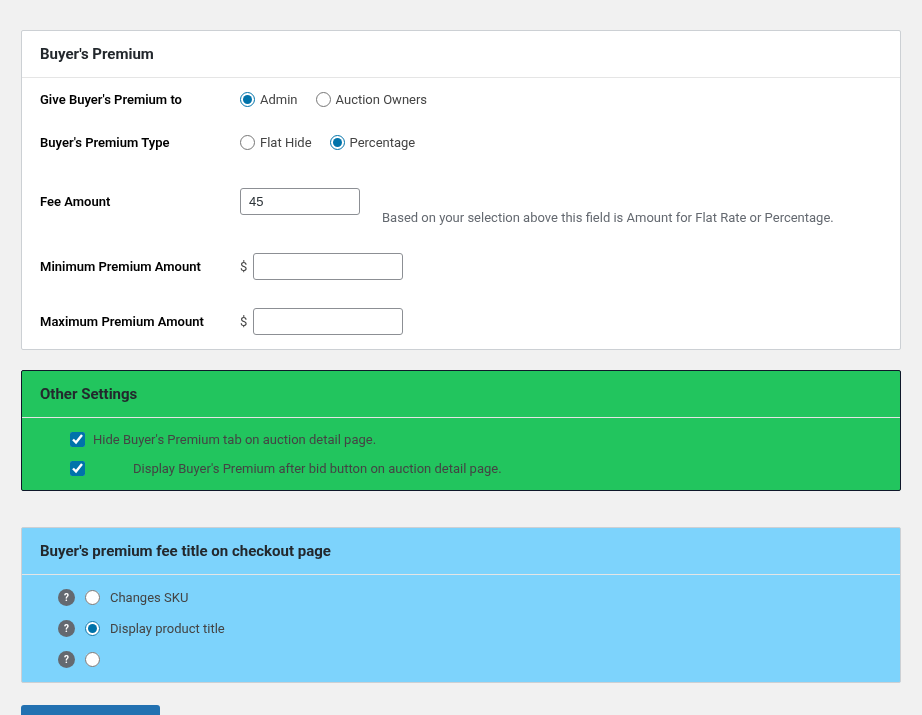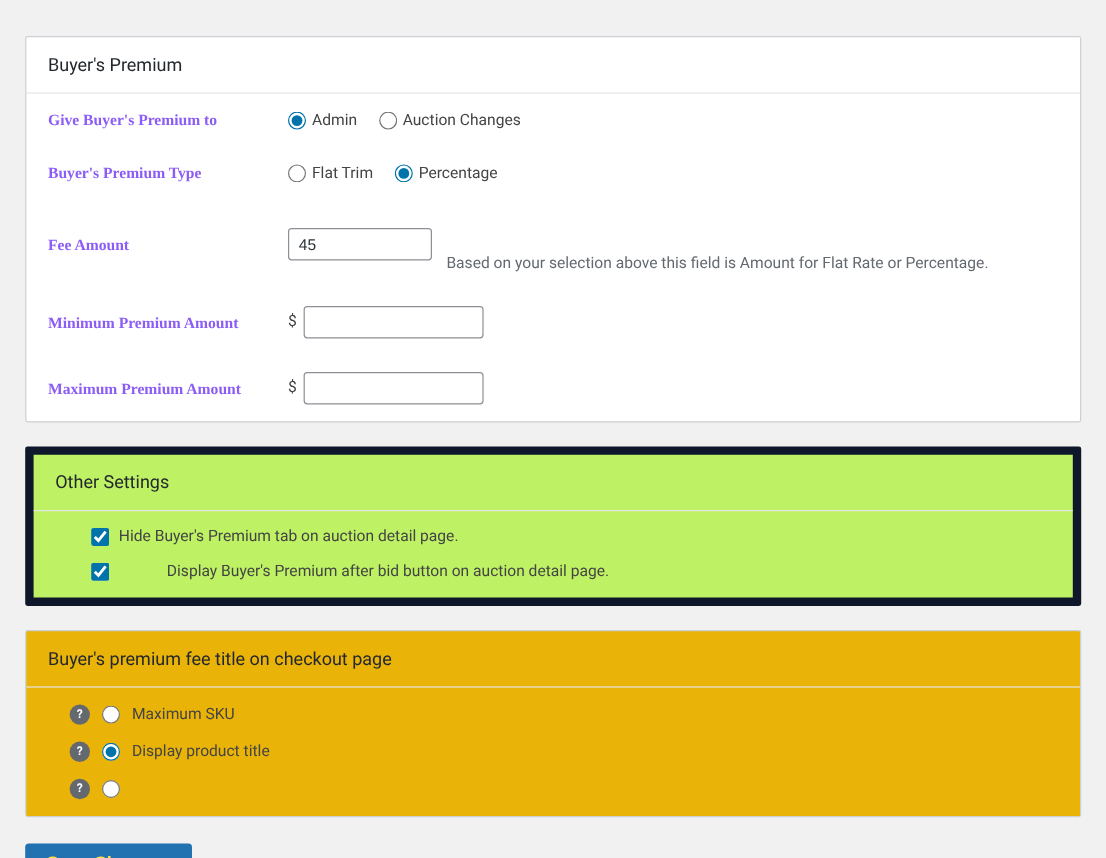--- a/index.html
+++ b/index.html
@@ -12,44 +12,43 @@
       padding: 30px 20px;
     }
 
     .wrap {
       max-width: 880px;
       margin: 0 auto;
     }
 
     .section-title {
       font-size: 15px;
-      font-weight: 400;
+      font-weight: 700;
       color: #23282d;
       padding: 14px 18px;
       border-bottom: 1px solid #e5e5e5;
     }
 
     .form-table {
       width: 100%;
       border-collapse: collapse;
       padding: 0 18px;
     }
 
     .form-table tr td,
     .form-table tr th {
       padding: 14px 18px;
       vertical-align: middle;
     }
 
     .form-table tr th {
       font-weight: 600;
-      color: #8b5cf6;
+      color: #000000;
       width: 200px;
       text-align: left;
-      font-family: Liberation Serif, serif;
     }
 
     .form-table tr td {
       color: #444;
     }
 
     .radio-group {
       display: flex;
       align-items: center;
       gap: 18px;
@@ -80,21 +79,21 @@
       padding: 5px 8px;
       font-size: 13px;
       color: #2c3338;
       outline: none;
       width: 120px;
     }
 
     .fee-row {
       display: flex;
       align-items: center;
-      gap: 12px;
+      gap: 22px;
     }
 
     .fee-description {
       color: #646970;
       font-size: 13px;
       max-width: 480px;
       margin-top: 32px;
     }
 
     .dollar-wrap {
@@ -131,24 +130,24 @@
       height: 15px;
       cursor: pointer;
     }
 
     .checkbox-row label {
       cursor: pointer;
       color: #444;
     }
 
     .checkout-section {
-      background: #eab308;
+      background: #7dd3fc;
       border: 1px solid #ccd0d4;
       border-radius: 2px;
-      margin-top: 20px;
+      margin-top: 36px;
     }
 
     .checkout-content {
       padding: 14px 18px;
     }
 
     .checkout-option {
       display: flex;
       align-items: center;
       gap: 10px;
@@ -200,22 +199,22 @@
     }
 
     .buyers-premium-section {
       background: #fff;
       border: 1px solid #ccd0d4;
       border-radius: 2px;
       margin-bottom: 20px;
     }
 
     .other-settings-section {
-      background: #bef264;
-      border: 7px solid #0f172a;
+      background: #22c55e;
+      border: 1px solid #0f172a;
       border-radius: 2px;
       margin-bottom: 20px;
     }
   </style>
 </head>
 <body>
 
 <div class="wrap">
 
   
@@ -227,33 +226,33 @@
         <tr>
           <th>Give Buyer's Premium to</th>
           <td>
             <div class="radio-group">
               <div class="radio-option">
                 <input type="radio" name="give_to" id="give_to_admin" checked="" style="">
                 <label for="give_to_admin">Admin</label>
               </div>
               <div class="radio-option">
                 <input type="radio" name="give_to" id="give_to_auction" style="">
-                <label for="give_to_auction">Auction Changes</label>
+                <label for="give_to_auction">Auction Owners</label>
               </div>
             </div>
           </td>
         </tr>
 
         <tr>
           <th>Buyer's Premium Type</th>
           <td>
             <div class="radio-group">
               <div class="radio-option">
                 <input type="radio" name="premium_type" id="type_flat" style="">
-                <label for="type_flat">Flat Trim</label>
+                <label for="type_flat">Flat Hide</label>
               </div>
               <div class="radio-option">
                 <input type="radio" name="premium_type" id="type_percentage" checked="" style="">
                 <label for="type_percentage">Percentage</label>
               </div>
             </div>
           </td>
         </tr>
 
         <tr>
@@ -304,21 +303,21 @@
     </div>
   </div>
 
   
   <div class="checkout-section">
     <div class="section-title">Buyer's premium fee title on checkout page</div>
     <div class="checkout-content">
       <div class="checkout-option">
         <span class="help-icon">?</span>
         <input type="radio" name="checkout_title" id="sku_radio" style="">
-        <label for="sku_radio">Maximum SKU</label>
+        <label for="sku_radio">Changes SKU</label>
       </div>
       <div class="checkout-option">
         <span class="help-icon">?</span>
         <input type="radio" name="checkout_title" id="product_title_radio" checked="" style="">
         <label for="product_title_radio">Display product title</label>
       </div>
       <div class="checkout-option">
         <span class="help-icon">?</span>
         <input type="radio" name="checkout_title" id="trim_title_radio" style="">
       </div>

